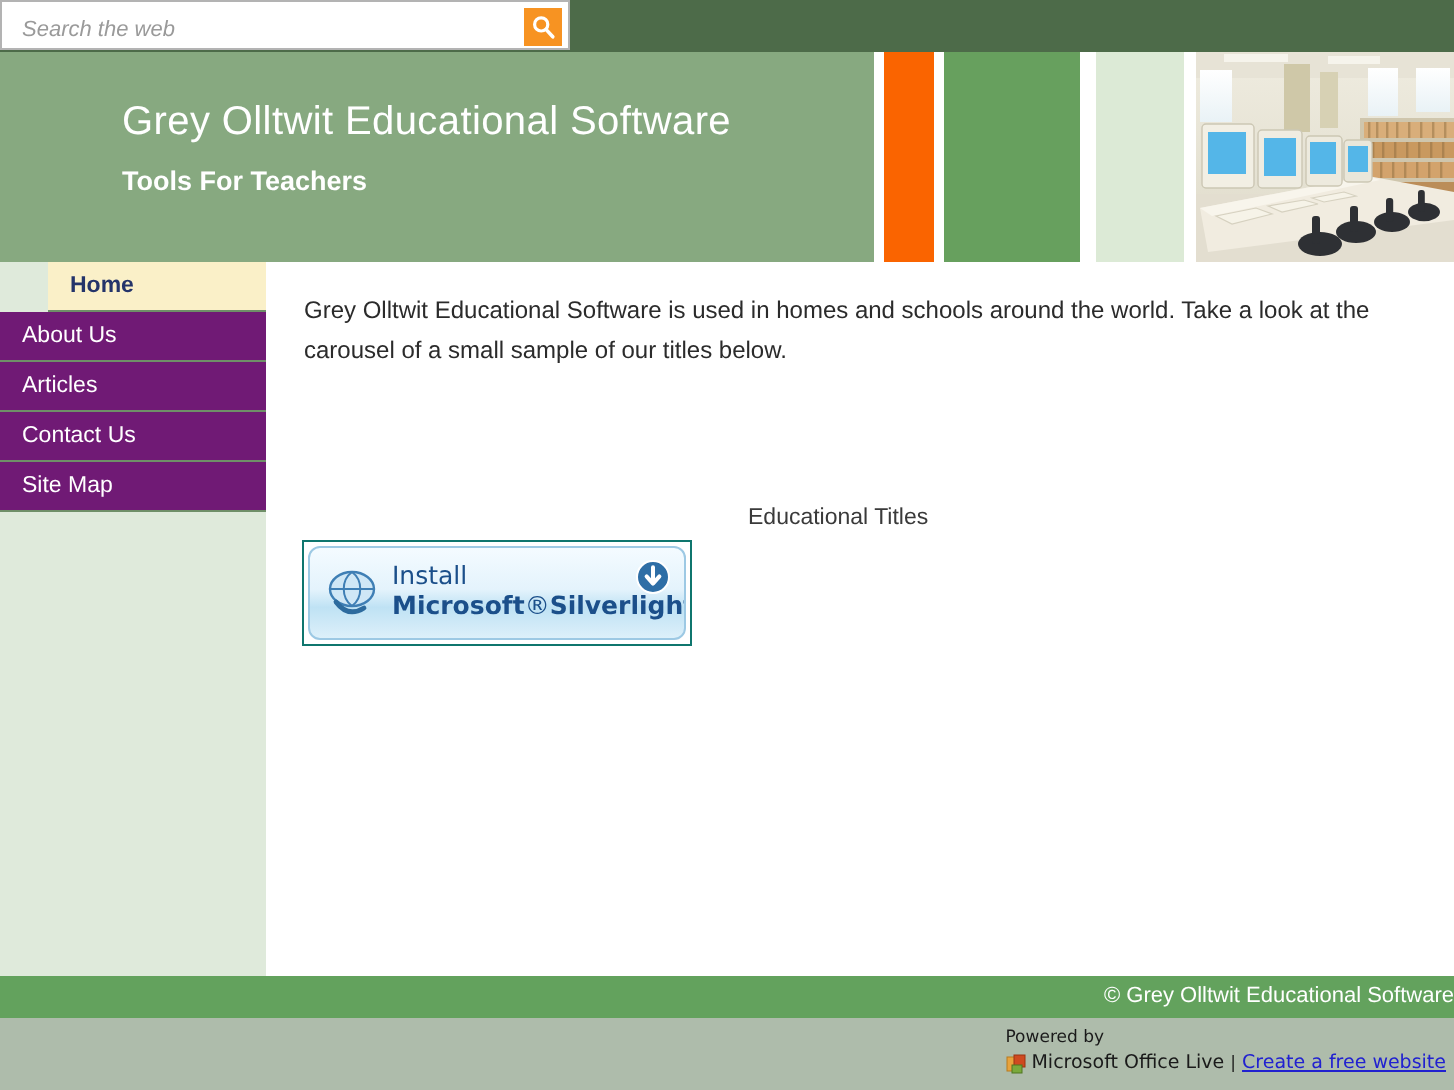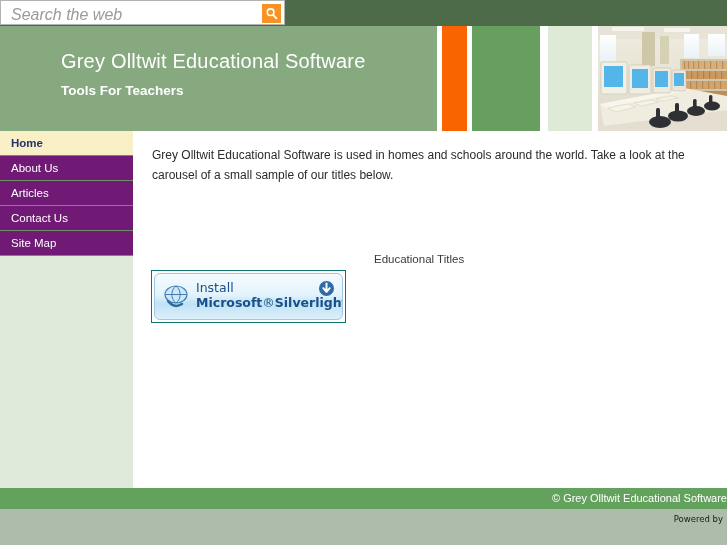--- a/index.html
+++ b/index.html
@@ -38,21 +38,21 @@
     box-sizing: border-box;
   }
   #search-input {
     position: absolute;
     left: 8px; top: 4px;
     width: 250px; height: 17px;
     border: none;
     outline: none;
     background: transparent;
     font-family: "Liberation Sans", sans-serif;
-    font-size: 16px;
+    font-size: 11px;
     font-style: italic;
     color: #9a9a9a;
   }
   #search-input::placeholder { color: #9a9a9a; font-style: italic; }
   #search-button {
     position: absolute;
     right: 3px; top: 3px;
     width: 19px; height: 19px;
     background: #f79322;
     border: none;
@@ -129,20 +129,21 @@
     color: #ffffff;
     background: #701a75;
     border-bottom: 1px solid #6f8f68;
     cursor: pointer;
     white-space: nowrap;
   }
   .nav-item.active {
     background: #faf0c8;
     color: #24346a;
     font-weight: bold;
+    margin-left: 24px;
   }
 
   
   #content {
     position: absolute;
     left: 133px; top: 131px;
     width: 594px; height: 357px;
     background: #ffffff;
     padding-left: 48px;
   }
@@ -424,16 +425,28 @@
 
   </div>
 
   <div id="footer-green">
     <span id="footer-copy">© Grey Olltwit Educational Software</span>
   </div>
 
   <div id="footer-lower">
     <div id="powered-block">
       <div id="powered-label">Powered by</div>
+      <div id="powered-row">
+        <span id="ol-icon">
+          <svg width="10" height="10" viewBox="0 0 10 10">
+            <rect x="0.5" y="1.5" width="5" height="7" fill="#e8a33d" stroke="#b77a1f" stroke-width="0.5"></rect>
+            <rect x="4" y="0.5" width="5.5" height="6" fill="#cf4a20" stroke="#9c3313" stroke-width="0.5"></rect>
+            <rect x="3" y="5.5" width="5" height="4" fill="#7aa93c" stroke="#4f7621" stroke-width="0.5"></rect>
+          </svg>
+        </span>
+        <span id="ol-name">Microsoft Office Live</span>
+        <span class="sep">|</span>
+        <a id="free-site-link" href="#">Create a free website</a>
+      </div>
     </div>
   </div>
 
 </div>
 
 </body></html>

